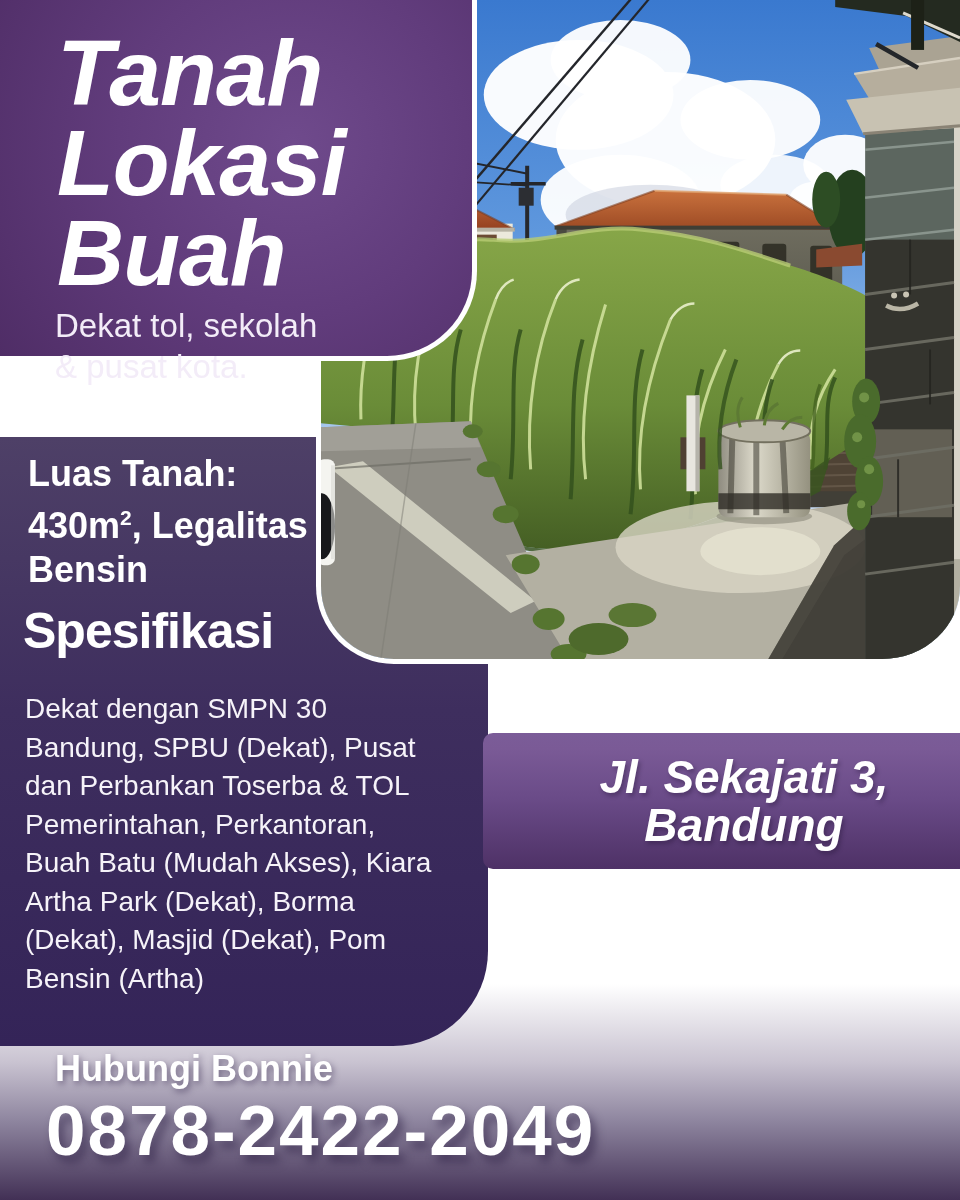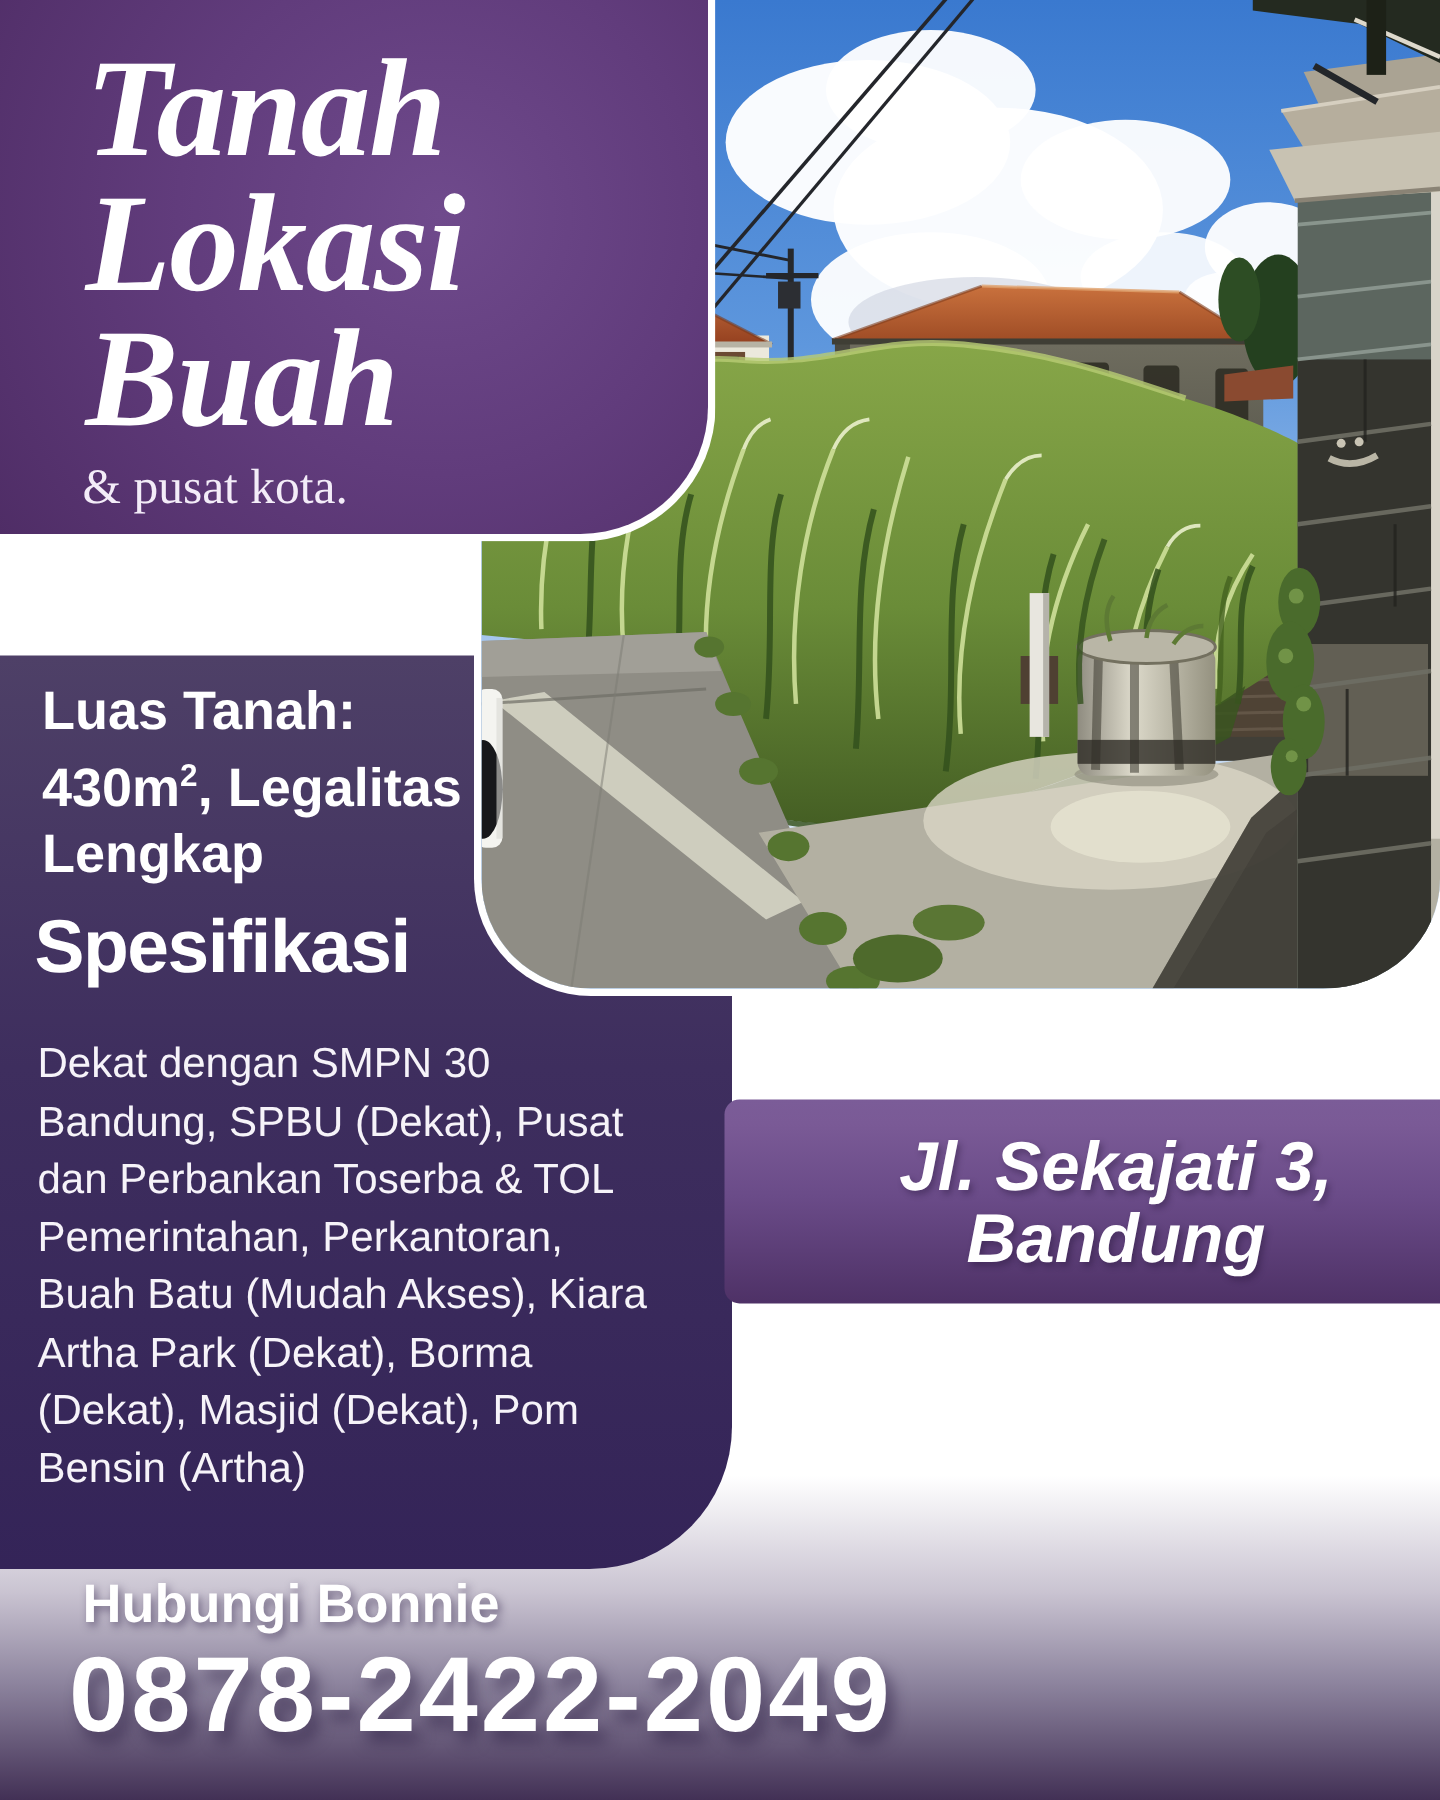--- a/index.html
+++ b/index.html
@@ -22,21 +22,20 @@
     background:linear-gradient(180deg,#4e4067 0%,#3e2e5e 45%,#342458 100%);
     border-bottom-right-radius:95px;
   }
   
   .top-panel{
     position:absolute;left:0;top:0;width:477px;height:361px;box-sizing:border-box;
     background:radial-gradient(circle at 62% 40%,#6f4a8c 0%,#613c7c 48%,#4f2d66 100%);
     border-right:5px solid #fff;border-bottom:5px solid #fff;
     border-bottom-right-radius:90px;
     color:#fff;
-    font-family:Liberation Serif, serif;
   }
   .title{position:absolute;left:57px;top:28px;font-size:93px;line-height:90px;
     font-weight:700;font-style:italic;letter-spacing:-1px;color:#ffffff;}
   .subtitle{position:absolute;left:55px;top:305px;font-size:33px;line-height:41px;
     font-weight:400;color:#f3ecf8;}
   
   .land-info{position:absolute;left:28px;top:452px;color:#fff;font-weight:700;
     font-size:36px;line-height:44px;letter-spacing:0;}
   .land-info sup{font-size:21px;}
   .spec-heading{position:absolute;left:23px;top:602px;color:#fff;font-weight:700;
@@ -331,28 +330,29 @@
     </svg>
   </div>
 
   <div class="top-panel">
     <div class="title">
       <div>Tanah</div>
       <div>Lokasi</div>
       <div>Buah</div>
     </div>
     <div class="subtitle">
+      <div>Dekat tol, sekolah</div>
       <div>&amp; pusat kota.</div>
     </div>
   </div>
 
   <div class="land-info">
     <div>Luas Tanah:</div>
     <div><span>430m</span><sup>2</sup><span>, Legalitas</span></div>
-    <div>Lengkap</div>
+    <div>Bensin</div>
   </div>
 
   <div class="spec-heading">Spesifikasi</div>
   <div class="spec-text">
     <div>Dekat dengan SMPN 30</div>
     <div>Bandung, SPBU (Dekat), Pusat</div>
     <div>dan Perbankan Toserba &amp; TOL</div>
     <div>Pemerintahan, Perkantoran,</div>
     <div>Buah Batu (Mudah Akses), Kiara</div>
     <div>Artha Park (Dekat), Borma</div>

